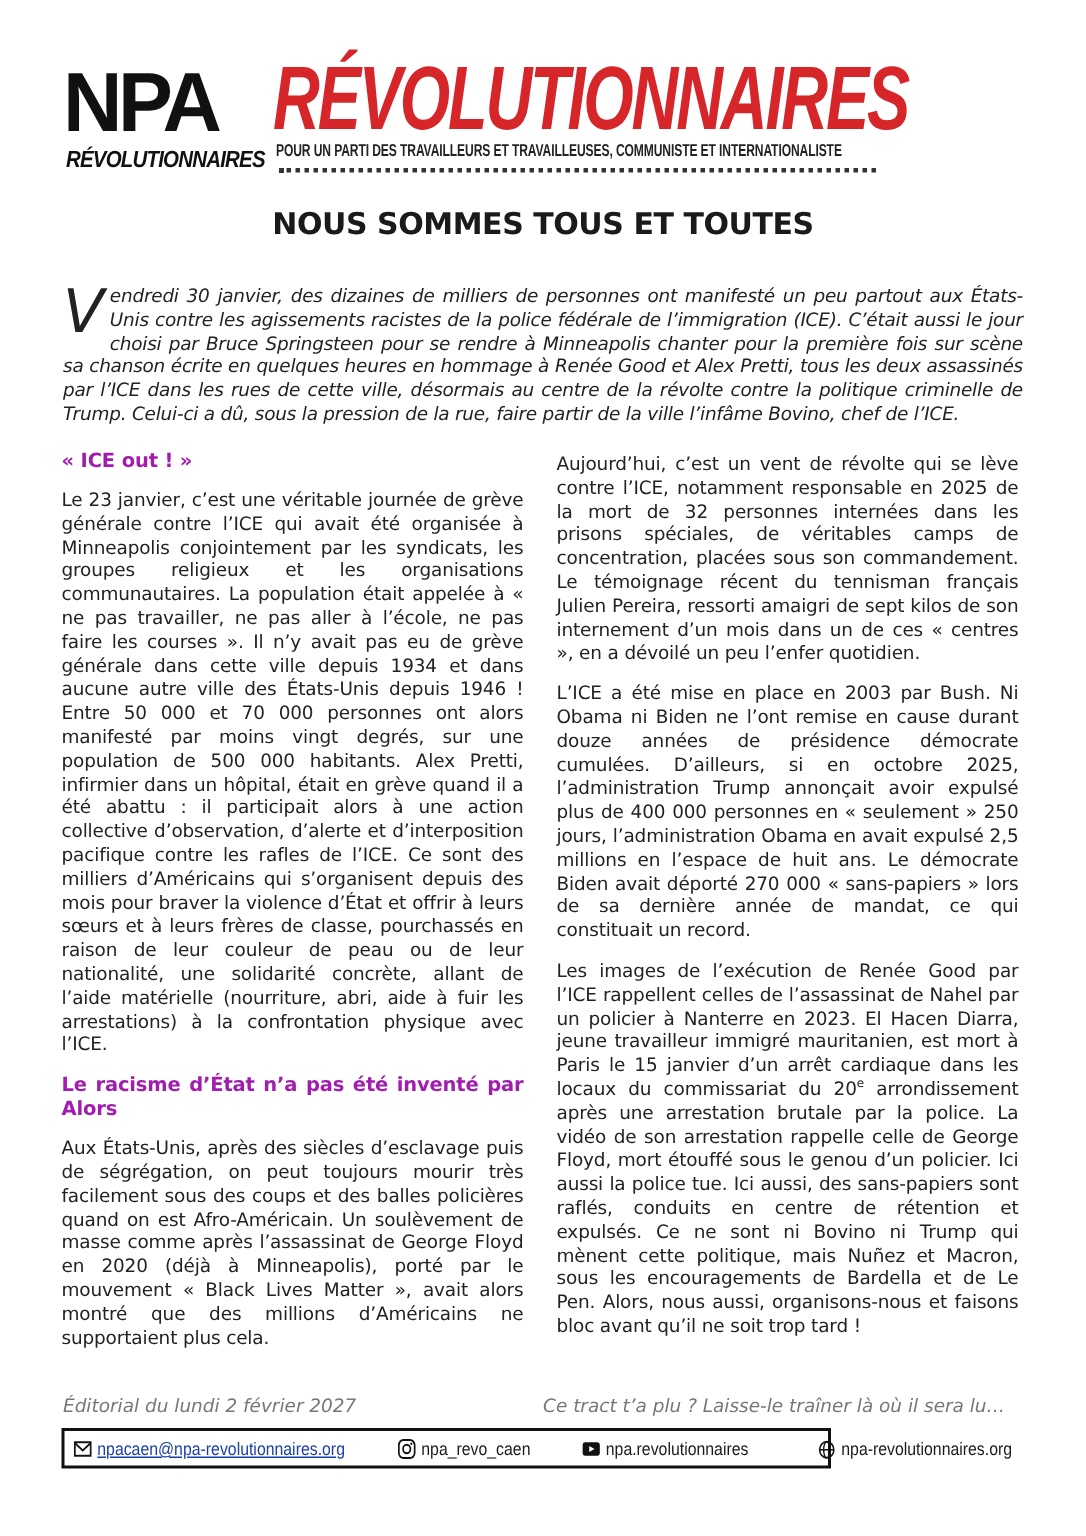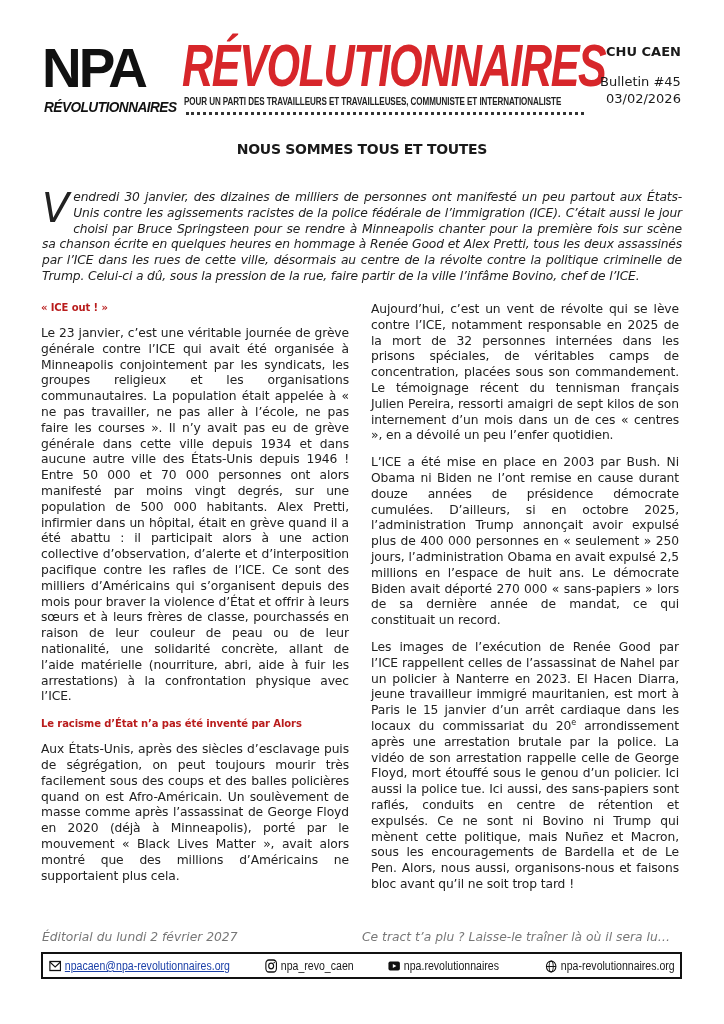--- a/index.html
+++ b/index.html
@@ -6,53 +6,46 @@
   body { width:724px; height:1024px; position:relative; overflow:hidden; font-family:"DejaVu Sans", sans-serif; color:#1a1a1a; }
   .masthead { position:absolute; left:42px; top:38px; width:650px; height:82px;text-align:right; }
   .npa { position:absolute; left:0; top:2px; font-family:"Liberation Sans", sans-serif; font-weight:bold; font-size:56px; line-height:56px; letter-spacing:-3px; color:#111; transform:scaleX(0.98); transform-origin:left; }
   .npa-sub { position:absolute; left:2px; top:60px; font-family:"Liberation Sans", sans-serif; font-weight:bold; font-style:italic; font-size:15.5px; letter-spacing:-0.6px; color:#111; transform:scaleX(0.88); transform-origin:left; }
   .rev { position:absolute; left:140px; top:-2px; font-family:"Liberation Sans", sans-serif; font-weight:bold; font-style:italic; font-size:60px; line-height:60px; color:#d7262a; letter-spacing:-2px; transform:scaleX(0.72); transform-origin:left; white-space:nowrap; }
   .tagline { position:absolute; left:142px; top:57px; font-family:"Liberation Sans", sans-serif; font-weight:bold; font-size:11.5px; color:#222; transform:scaleX(0.7); transform-origin:left; white-space:nowrap; letter-spacing:-0.1px; }
   .dots { position:absolute; left:144px; top:74px; width:398px; border-top:3px dotted #333; }
   .meta { position:absolute; left:558px; top:0; }
   .meta .site { font-weight:bold; font-size:13px; margin-top:6px; }
   .meta .bull { font-size:13px; margin-top:14px; line-height:17px; }
-  h1.title { position:absolute; left:0; width:724px; top:136px; margin:0; text-align:center; font-family:"DejaVu Sans", sans-serif; font-weight:bold; font-size:14px; line-height:26px; letter-spacing:-0.3px; }
+  h1.title { position:absolute; left:0; width:724px; top:136px; margin:0; text-align:center; font-family:"DejaVu Sans", sans-serif; font-weight:bold; font-size:20px; line-height:26px; letter-spacing:-0.3px; }
   .chapo { position:absolute; left:42px; top:190px; width:640px; font-style:italic; font-size:12.3px; line-height:15.8px; text-align:justify; color:#222; letter-spacing:-0.15px; }
   .dropcap { float:left; font-size:40px; line-height:32px; margin:2px 4px 0 0; font-style:italic; }
   .col { position:absolute; top:300px; width:308px; font-size:12.3px; line-height:15.8px; text-align:justify; color:#222; letter-spacing:-0.1px; }
   .col.left { left:41px; }
   .col.right { left:371px; top:302px; }
   .col p { margin:0 0 11px 0; }
-  .col h2 { margin:0 0 10px 0; font-size:10px; line-height:16px; font-weight:bold; color:#b91c1c; }
+  .col h2 { margin:0 0 10px 0; font-size:13px; line-height:16px; font-weight:bold; color:#a21caf; }
   sup { font-size:8px; line-height:0; }
   .footer-notes { position:absolute; top:930px; left:42px; width:640px; font-style:italic; font-size:12.3px; color:#777; }
   .footer-notes .l { position:absolute; left:0; }
   .footer-notes .r { position:absolute; right:12px; }
-  .contact { position:absolute; left:41px; top:952px; width:641px; height:27px; border:2px solid #111; box-sizing:border-box; font-family:"Liberation Sans", sans-serif; font-size:12px; }
+  .contact { position:absolute; left:41px; top:952px; width:513px; height:27px; border:2px solid #111; box-sizing:border-box; font-family:"Liberation Sans", sans-serif; font-size:12px; }
   .contact .item { position:absolute; top:5px; display:flex; align-items:center; gap:4px; white-space:nowrap; transform:scaleX(0.88); transform-origin:left; }
   .contact a { color:#1a3fa8; text-decoration:underline; }
   .ico { display:inline-block; width:14px; height:12px; }
 </style>
 </head>
 <body>
 
 <div class="masthead">
   <div class="npa">NPA</div>
   <div class="npa-sub">RÉVOLUTIONNAIRES</div>
   <div class="rev">RÉVOLUTIONNAIRES</div>
   <div class="tagline">POUR UN PARTI DES TRAVAILLEURS ET TRAVAILLEUSES, COMMUNISTE ET INTERNATIONALISTE</div>
   <div class="dots"></div>
-  <div class="meta">
-    <div class="site">CHU CAEN</div>
-    <div class="bull">
-      <div>Bulletin #45</div>
-      <div>03/02/2026</div>
-    </div>
-  </div>
 </div>
 
 <h1 class="title">
   <span>NOUS SOMMES TOUS ET TOUTES</span><br>
 </h1>
 
 <div class="chapo">
   <span class="dropcap">V</span><span>endredi 30 janvier, des dizaines de milliers de personnes ont manifesté un peu partout aux États-Unis contre les agissements racistes de la police fédérale de l’immigration (ICE). C’était aussi le jour choisi par Bruce Springsteen pour se rendre à Minneapolis chanter pour la première fois sur scène sa chanson écrite en quelques heures en hommage à Renée Good et Alex Pretti, tous les deux assassinés par l’ICE dans les rues de cette ville, désormais au centre de la révolte contre la politique criminelle de Trump. Celui-ci a dû, sous la pression de la rue, faire partir de la ville l’infâme Bovino, chef de l’ICE.</span>
 </div>
 

